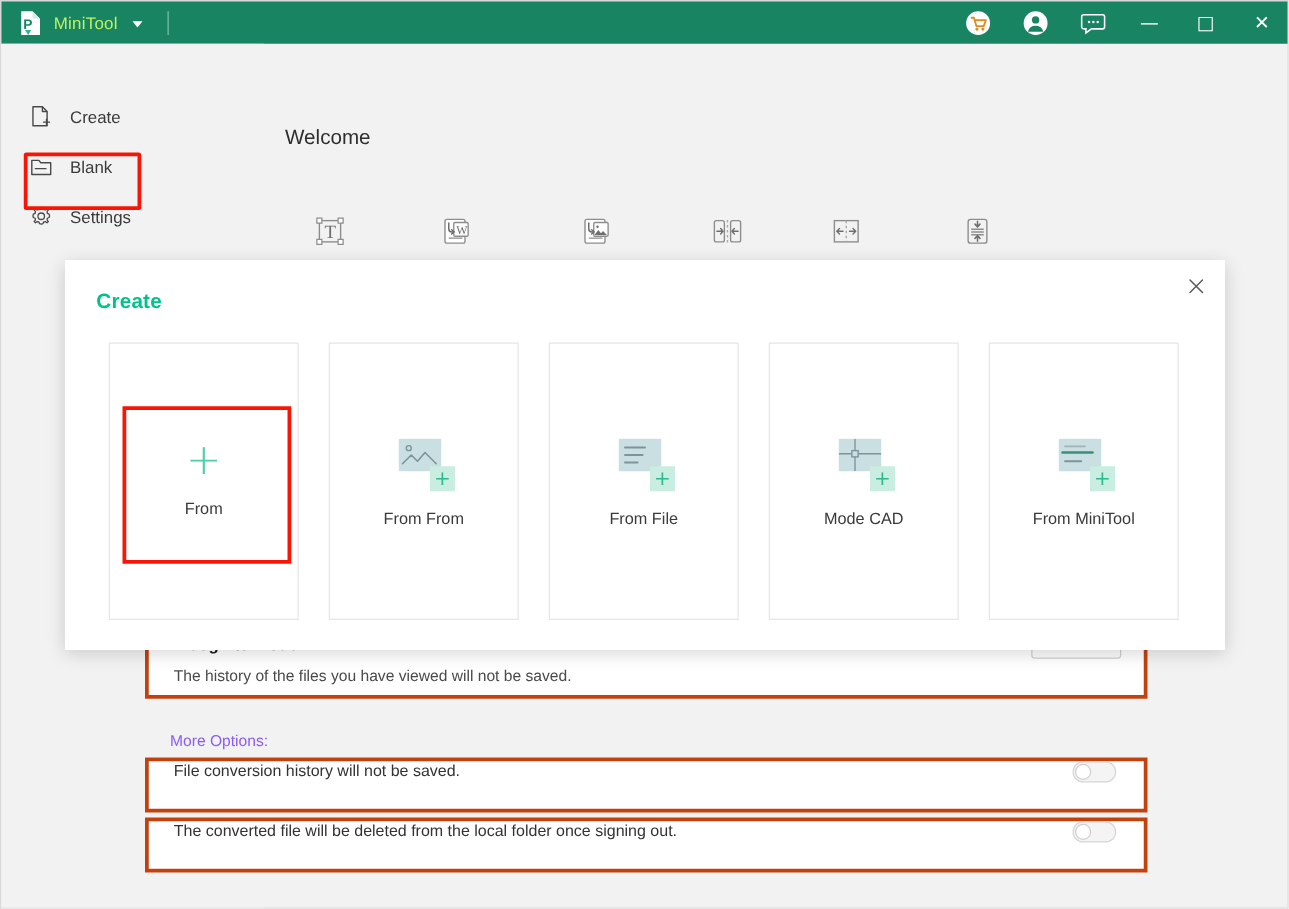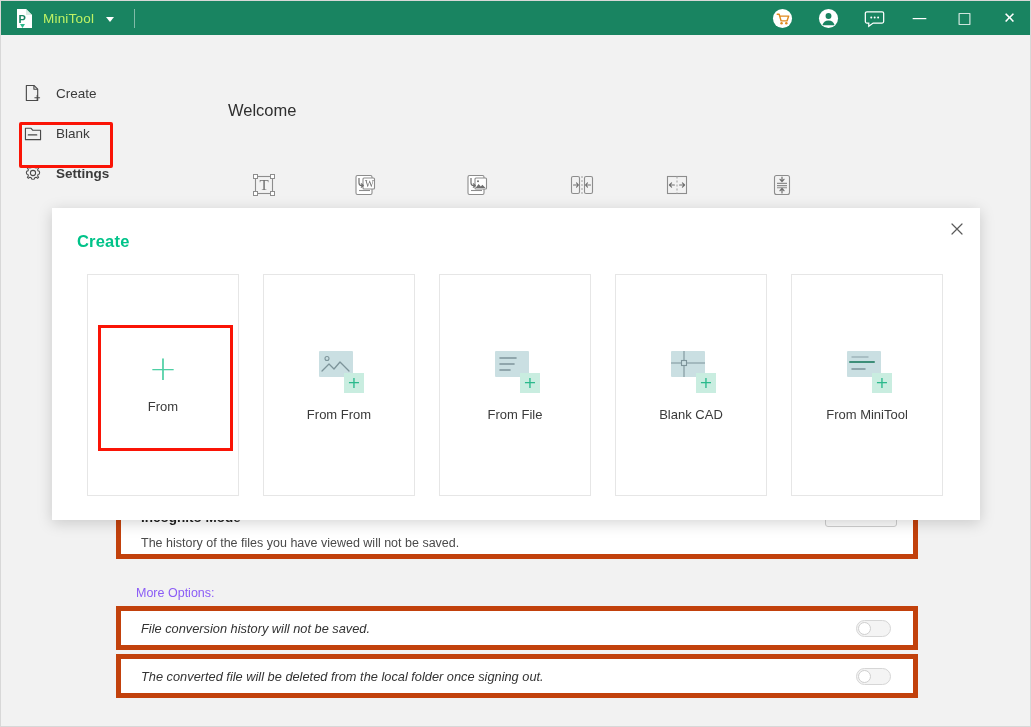--- a/index.html
+++ b/index.html
@@ -107,21 +107,21 @@
     display: flex; align-items: center; justify-content: center;
     color: #4a4a4a;
   }
   .side-item .lbl {
     font-size: 13.5px;
     color: #3b3b3b;
     white-space: nowrap;
   }
   #item-create { top: 43px; }
   #item-open   { top: 83px; }
-  #item-settings { top: 123px; font-weight: bold; }
+  #item-settings { top: 123px; }
 
   .create-highlight {
     position: absolute;
     left: 18px; top: 87px;
     width: 94px; height: 46px;
     border: 3px solid #fa1406;
     border-radius: 2px;
     pointer-events: none;
     z-index: 6;
   }
@@ -157,21 +157,21 @@
     left: 115px; top: 245px;
     width: 802px;
     height: 460px;
   }
 
   .sect-card {
     position: absolute;
     left: 0;
     width: 802px;
     background: #ffffff;
-    border: 5px solid #c2410c;
+    border: 3px solid #c2410c;
   }
   .incognito-card {
     top: 245px;
     height: 68px;
     padding: 14px 20px 0 20px;
   }
   .incog-title {
     font-size: 13.5px;
     font-weight: bold;
     color: #1f1f1f;
@@ -183,25 +183,24 @@
     margin-top: 10px;
   }
   .more-options {
     position: absolute;
     left: 20px; top: 340px;
     font-size: 12.5px;
     color: #8b5cf6;
   }
   .toggle-card {
     display: flex;
-    align-items: center;
+    align-items: flex-start;
     justify-content: space-between;
     padding: 0 22px 0 20px;
     height: 44px;
-    font-style: italic;
   }
   #toggle-row-1 { top: 360px; }
   #toggle-row-2 { top: 408px; }
   .toggle-label {
     font-size: 12.8px;
     color: #333333;
   }
   .toggle {
     width: 35px; height: 17px;
     border-radius: 9px;
@@ -570,21 +569,21 @@
       <div class="card">
         <div class="card-icon">
           <span class="thumb">
             <svg width="34" height="26" viewBox="0 0 34 26">
               <path d="M13 0 v26 M0 12 h34" stroke="#7d949a" stroke-width="1.1"></path>
               <rect x="10.5" y="9.5" width="5" height="5" fill="#cadfe2" stroke="#7d949a" stroke-width="1.1"></rect>
             </svg>
           </span>
           <span class="badge">+</span>
         </div>
-        <span class="card-label">Blank CAD</span>
+        <span class="card-label">Mode CAD</span>
       </div>
 
       <div class="card">
         <div class="card-icon">
           <span class="thumb">
             <svg width="34" height="26" viewBox="0 0 34 26">
               <path d="M5 6 h16" stroke="#9fb5ba" stroke-width="1.4" stroke-linecap="round"></path>
               <path d="M3 11 h24" stroke="#3d8e78" stroke-width="2" stroke-linecap="round"></path>
               <path d="M5 18 h13" stroke="#7d949a" stroke-width="1.5" stroke-linecap="round"></path>
             </svg>

